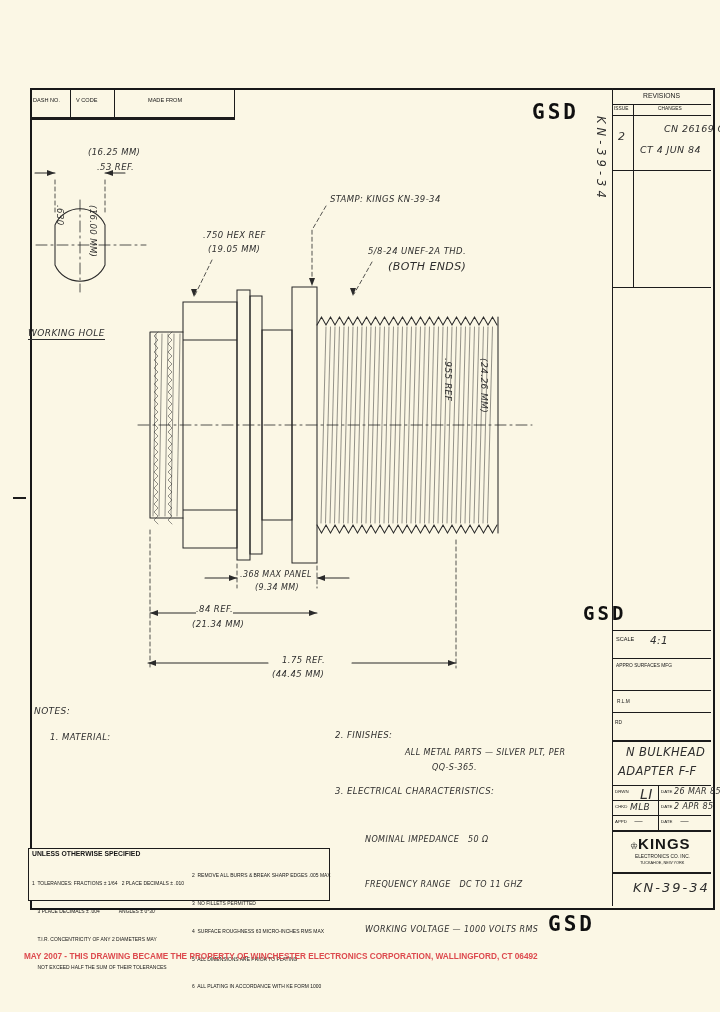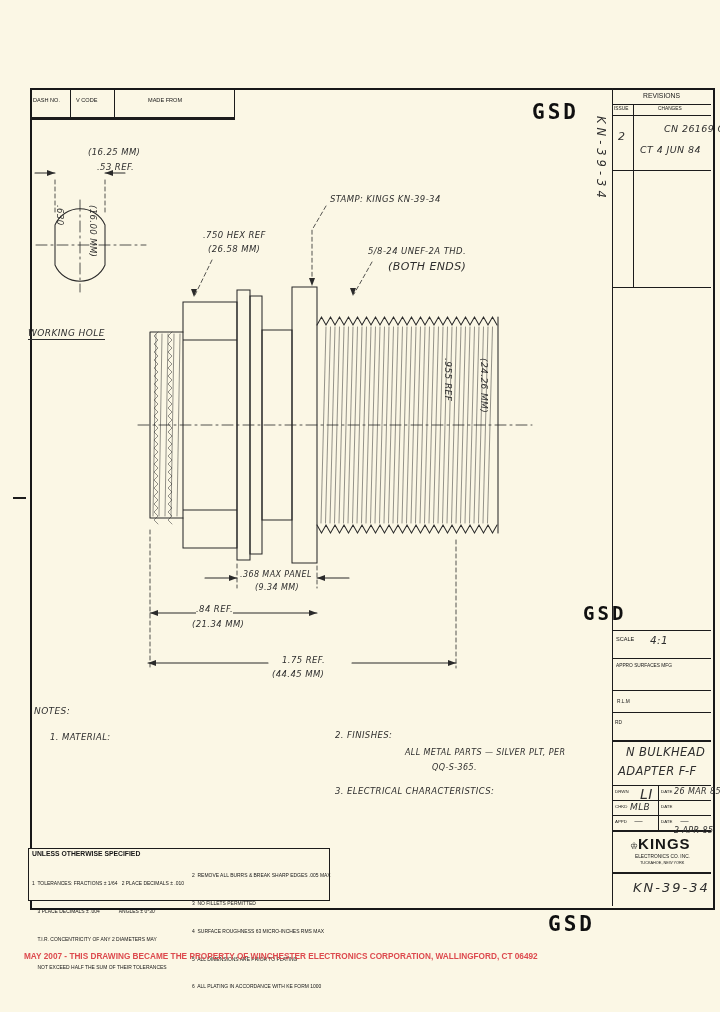--- a/index.html
+++ b/index.html
@@ -114,21 +114,21 @@
 
   <div class="hw" style="left:88px;top:147px;font-size:8.5px;">(16.25 MM)</div>
   <div class="hw" style="left:97px;top:162px;font-size:8.5px;">.53 REF.</div>
   <div class="hw rot" style="left:120px;top:205px;font-size:8.5px;line-height:11px;">
     <div>(16.00 MM)</div>
     <div>.630</div>
   </div>
   <div class="hw" style="left:28px;top:328px;font-size:9px;border-bottom:1px solid #2e2e2e;padding-bottom:1px;">WORKING HOLE</div>
 
   <div class="hw" style="left:203px;top:230px;font-size:8.5px;">.750 HEX REF</div>
-  <div class="hw" style="left:208px;top:244px;font-size:8.5px;">(26.58 MM)</div>
+  <div class="hw" style="left:208px;top:244px;font-size:8.5px;">(19.05 MM)</div>
   <div class="hw" style="left:330px;top:194px;font-size:8.5px;">STAMP: KINGS KN-39-34</div>
   <div class="hw" style="left:368px;top:246px;font-size:8.5px;">5/8-24 UNEF-2A THD.</div>
   <div class="hw" style="left:388px;top:260px;font-size:11px;">(BOTH ENDS)</div>
   <div class="hw rot" style="left:514px;top:358px;font-size:9px;line-height:12px;">
     <div>(24.26 MM)</div>
     <div>.955 REF</div>
   </div>
 
   <div class="hw" style="left:240px;top:570px;font-size:8px;">.368 MAX PANEL</div>
   <div class="hw" style="left:255px;top:583px;font-size:8px;">(9.34 MM)</div>
@@ -136,20 +136,25 @@
   <div class="hw" style="left:192px;top:619px;font-size:8.5px;">(21.34 MM)</div>
   <div class="hw" style="left:282px;top:655px;font-size:8.5px;">1.75 REF.</div>
   <div class="hw" style="left:272px;top:669px;font-size:8.5px;">(44.45 MM)</div>
 
   <div class="hw" style="left:34px;top:706px;font-size:9px;">NOTES:</div>
   <div class="hw" style="left:50px;top:732px;font-size:8.5px;">1. MATERIAL:</div>
   <div class="hw" style="left:335px;top:730px;font-size:8.5px;">2. FINISHES:</div>
   <div class="hw" style="left:405px;top:748px;font-size:8px;">ALL METAL PARTS — SILVER PLT, PER</div>
   <div class="hw" style="left:432px;top:763px;font-size:8px;">QQ-S-365.</div>
   <div class="hw" style="left:335px;top:786px;font-size:8.5px;">3. ELECTRICAL CHARACTERISTICS:</div>
+  <div class="hw" style="left:365px;top:802px;font-size:8px;line-height:15px;">
+    <div>NOMINAL IMPEDANCE   50 Ω</div>
+    <div>FREQUENCY RANGE   DC TO 11 GHZ</div>
+    <div>WORKING VOLTAGE — 1000 VOLTS RMS</div>
+  </div>
 
   <div id="uosbox"></div>
   <div class="tp" style="left:32px;top:850px;font-size:10px;transform:scale(.68);font-weight:bold;">UNLESS OTHERWISE SPECIFIED</div>
   <div class="tp" style="left:32px;top:860px;font-size:8px;line-height:15px;transform:scale(.62);">
     <div>1  TOLERANCES: FRACTIONS ± 1/64   2 PLACE DECIMALS ± .010</div>
     <div>    3 PLACE DECIMALS ± .004              ANGLES ± 0°30'</div>
     <div>    T.I.R. CONCENTRICITY OF ANY 2 DIAMETERS MAY</div>
     <div>    NOT EXCEED HALF THE SUM OF THEIR TOLERANCES</div>
   </div>
   <div class="tp" style="left:192px;top:852px;font-size:8px;line-height:15px;transform:scale(.62);">
@@ -182,21 +187,21 @@
   <div class="hw" style="left:618px;top:764px;font-size:11.5px;">ADAPTER F-F</div>
 
   <div class="tp" style="left:615px;top:789px;font-size:8px;transform:scale(.55);">DRWN</div>
   <div class="hw" style="left:640px;top:786px;font-size:14px;">LI</div>
   <div class="tp" style="left:661px;top:789px;font-size:8px;transform:scale(.55);">DATE</div>
   <div class="hw" style="left:674px;top:787px;font-size:8px;">26 MAR 85</div>
 
   <div class="tp" style="left:615px;top:804px;font-size:8px;transform:scale(.55);">CHKD</div>
   <div class="hw" style="left:630px;top:802px;font-size:9px;">MLB</div>
   <div class="tp" style="left:661px;top:804px;font-size:8px;transform:scale(.55);">DATE</div>
-  <div class="hw" style="left:674px;top:802px;font-size:8px;margin-top:24px;">2 APR 85</div>
+  <div class="hw" style="left:674px;top:802px;font-size:8px;">2 APR 85</div>
 
   <div class="tp" style="left:615px;top:819px;font-size:8px;transform:scale(.55);">APPD</div>
   <div class="hw" style="left:634px;top:816px;font-size:9px;">—</div>
   <div class="tp" style="left:661px;top:819px;font-size:8px;transform:scale(.55);">DATE</div>
   <div class="hw" style="left:680px;top:816px;font-size:9px;">—</div>
 
   <div class="tp" style="left:630px;top:835px;font-size:11px;"><span style="font-size:9px;">♔</span><b style="font-size:15px;letter-spacing:1px;">KINGS</b></div>
   <div class="tp" style="left:635px;top:854px;font-size:8px;transform:scale(.6);">ELECTRONICS CO. INC.</div>
   <div class="tp" style="left:640px;top:861px;font-size:7px;transform:scale(.55);">TUCKAHOE, NEW YORK</div>
   <div class="hw" style="left:633px;top:880px;font-size:13px;letter-spacing:2px;">KN-39-34</div>

